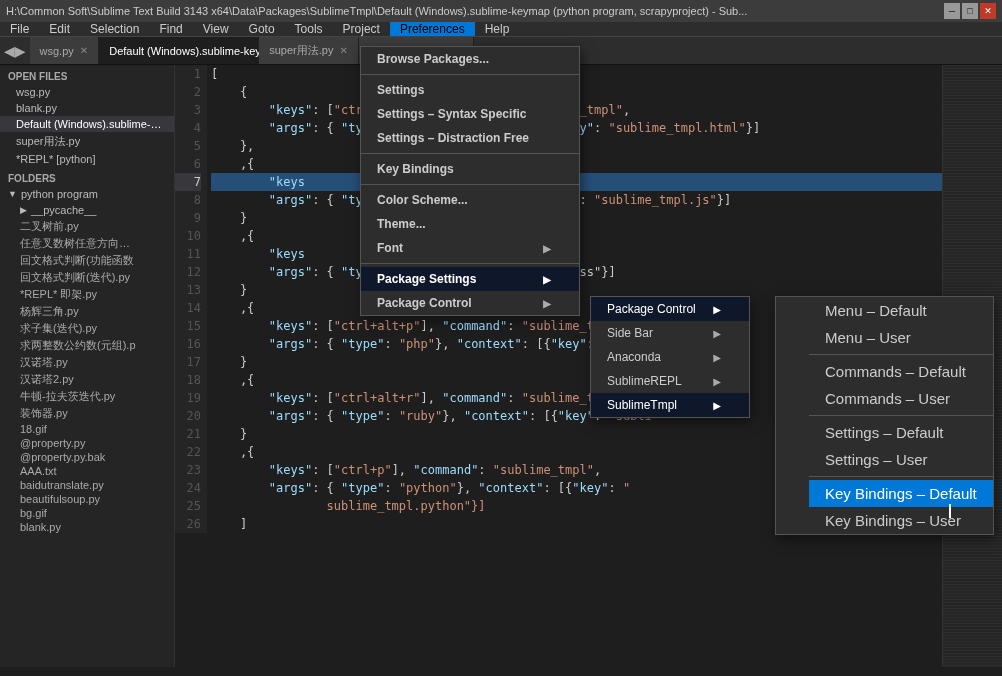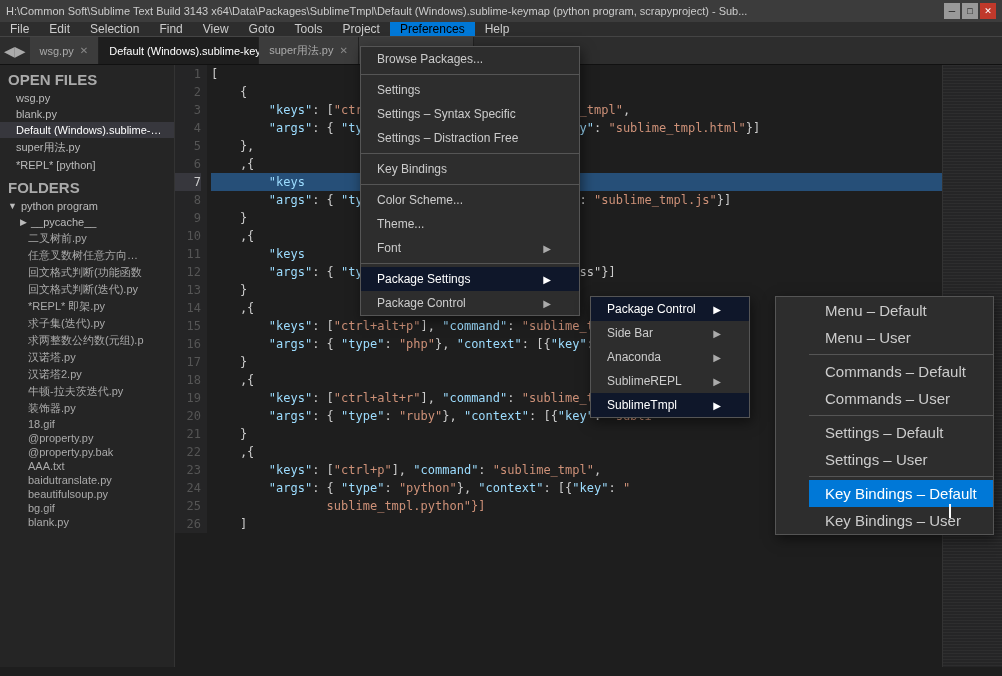--- a/index.html
+++ b/index.html
@@ -52,21 +52,21 @@
     
     #sidebar {
       width: 175px;
       background: #252525;
       border-right: 1px solid #333;
       overflow-y: auto;
       font-size: 11px;
     }
     .sidebar-section-title {
       color: #aaa;
-      font-size: 15px;
+      font-size: 10px;
       font-weight: bold;
       padding: 6px 8px 2px 8px;
       text-transform: uppercase;
     }
     .sidebar-file {
       padding: 2px 8px 2px 16px;
       color: #bbb;
       cursor: pointer;
       white-space: nowrap;
       overflow: hidden;
@@ -84,21 +84,20 @@
     .sidebar-folder .arrow { font-size: 9px; }
     .folder-children { padding-left: 12px; }
     .folder-item {
       padding: 1px 8px 1px 8px;
       color: #aaa;
       cursor: pointer;
       white-space: nowrap;
       overflow: hidden;
       text-overflow: ellipsis;
       font-size: 11px;
-      margin-left: 8px;
     }
 
     
     #tabs-bar {
       background: #2d2d2d;
       display: flex;
       align-items: center;
       height: 28px;
       border-bottom: 1px solid #111;
       overflow: hidden;
@@ -287,20 +286,21 @@
     <div class="folder-children">
       <div class="sidebar-folder">
         <span class="arrow">▶</span>
         <span>__pycache__</span>
       </div>
       <div class="folder-item">二叉树前.py</div>
       <div class="folder-item">任意叉数树任意方向…</div>
       <div class="folder-item">回文格式判断(功能函数</div>
       <div class="folder-item">回文格式判断(迭代).py</div>
       <div class="folder-item">*REPL* 即架.py</div>
+      <div class="folder-item">杨辉三角.py</div>
       <div class="folder-item">求子集(迭代).py</div>
       <div class="folder-item">求两整数公约数(元组).p</div>
       <div class="folder-item">汉诺塔.py</div>
       <div class="folder-item">汉诺塔2.py</div>
       <div class="folder-item">牛顿-拉夫茨迭代.py</div>
       <div class="folder-item">装饰器.py</div>
       <div class="folder-item">18.gif</div>
       <div class="folder-item">@property.py</div>
       <div class="folder-item">@property.py.bak</div>
       <div class="folder-item">AAA.txt</div>
@@ -369,21 +369,21 @@
       <div class="code-line">    ]</div>
     </div>
   </div>
 
   <div id="minimap">
     <div class="minimap-inner" style="background: repeating-linear-gradient(to bottom, #3a3a3a 0px, #3a3a3a 1px, transparent 1px, transparent 3px); opacity:0.4;">
     </div>
   </div>
 </div>
 
-<div class="dropdown" style="top: 46px; left: 360px;">
+<div class="dropdown" style="top: 46px; left: 360px; font-weight: bold;">
   <div class="dropdown-item">
     <span>Browse Packages...</span>
   </div>
   <div class="dropdown-separator"></div>
   <div class="dropdown-item">
     <span>Settings</span>
   </div>
   <div class="dropdown-item">
     <span>Settings – Syntax Specific</span>
   </div>

